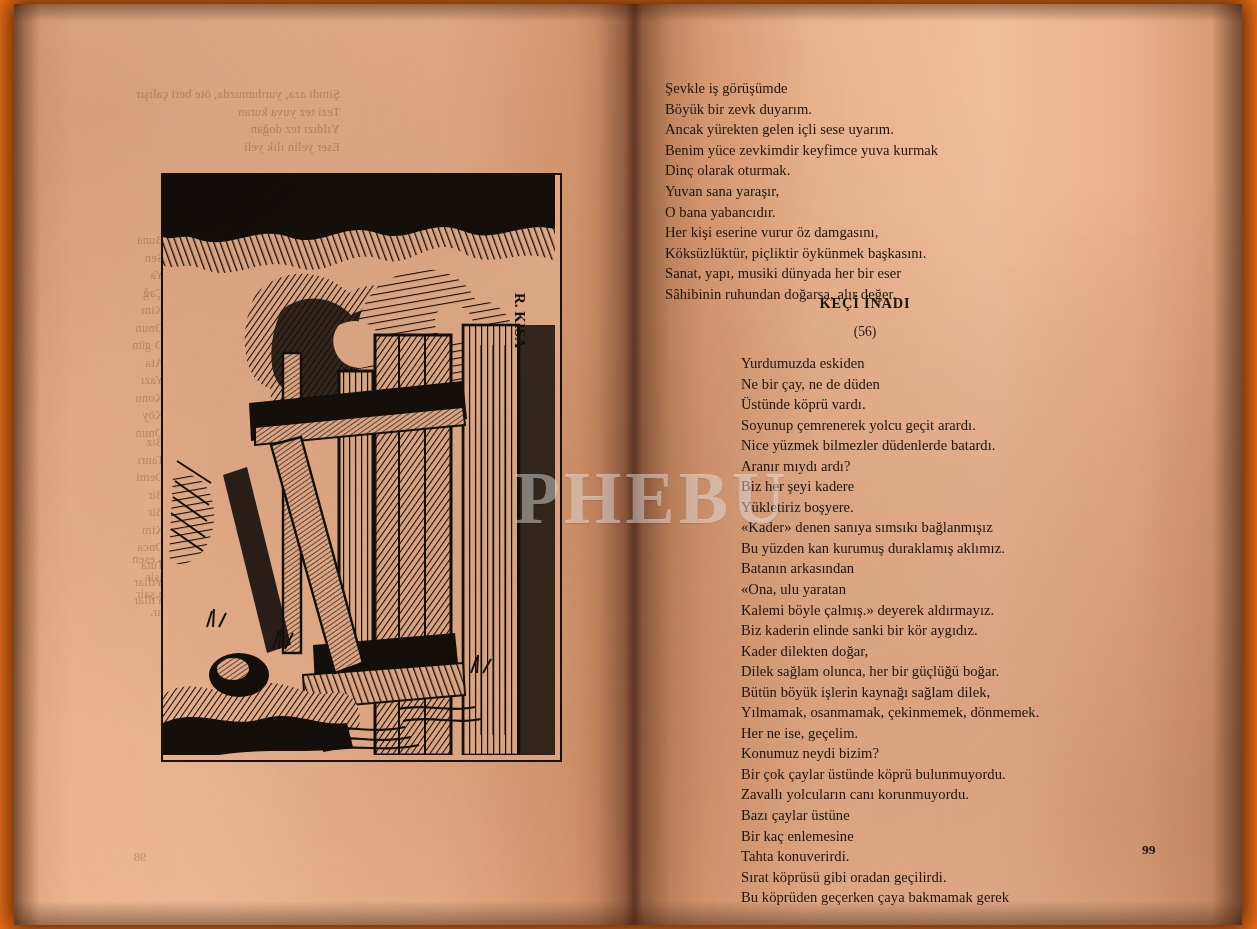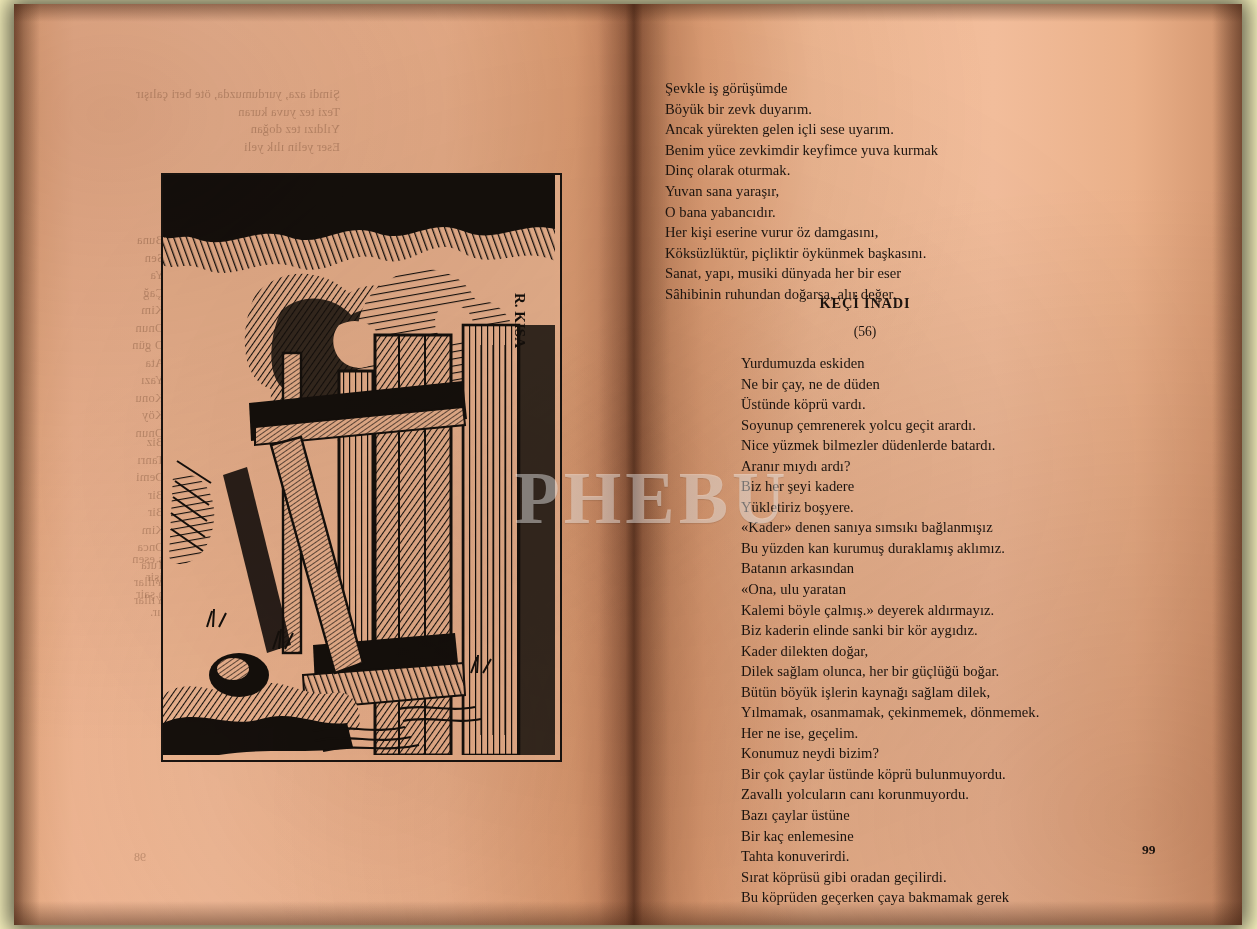--- a/index.html
+++ b/index.html
@@ -11,21 +11,21 @@
     width: 1257px;
     height: 929px;
     overflow: hidden;
     font-family: "Liberation Serif", serif;
   }
 
   #page {
     position: relative;
     width: 1257px;
     height: 929px;
-    background: #fef9c3;
+    background: #f97316;
   }
 
   
   .book {
     position: absolute;
     left: 14px;
     top: 4px;
     width: 1228px;
     height: 921px;
     background:

